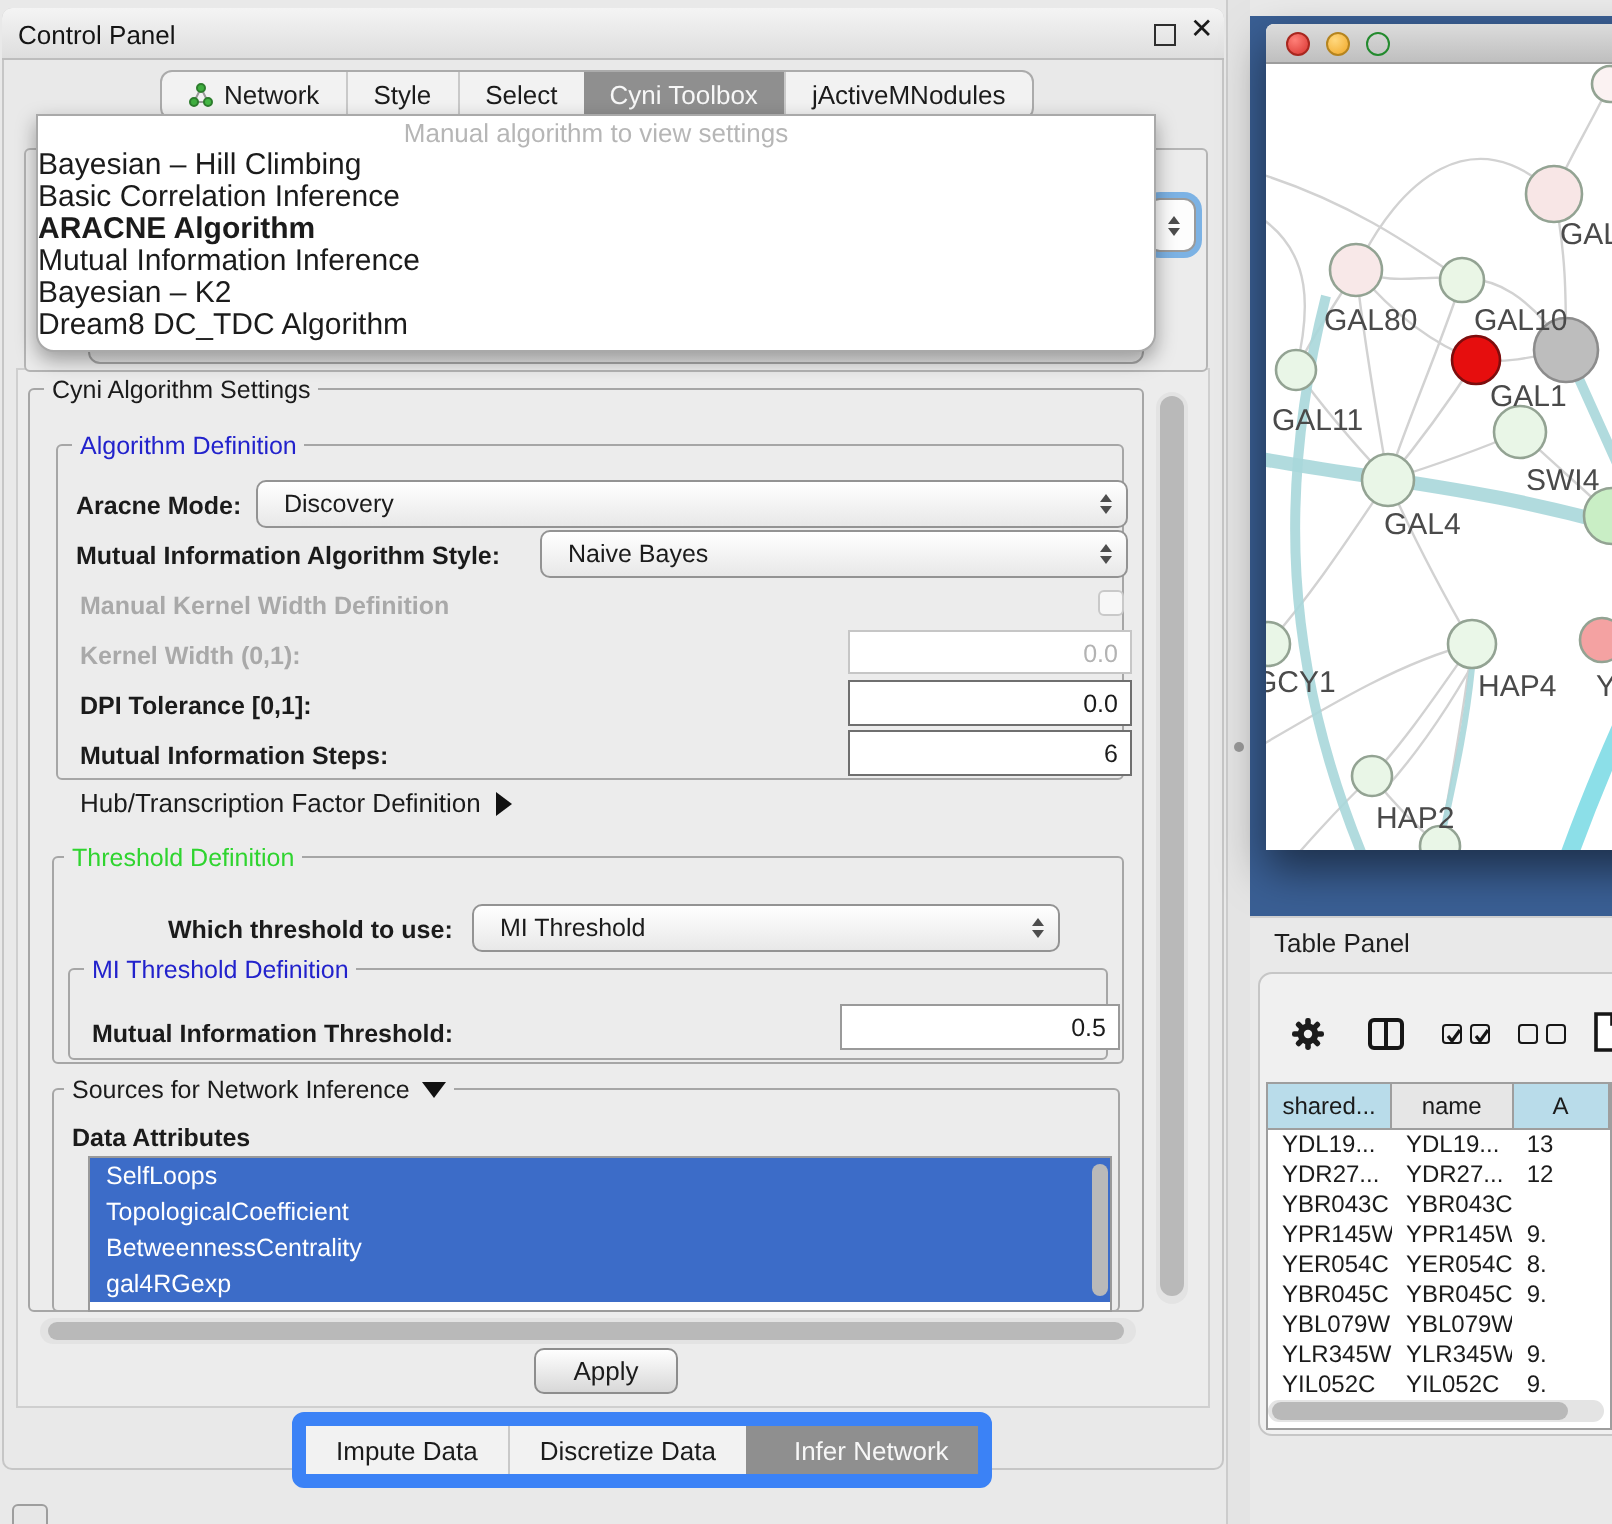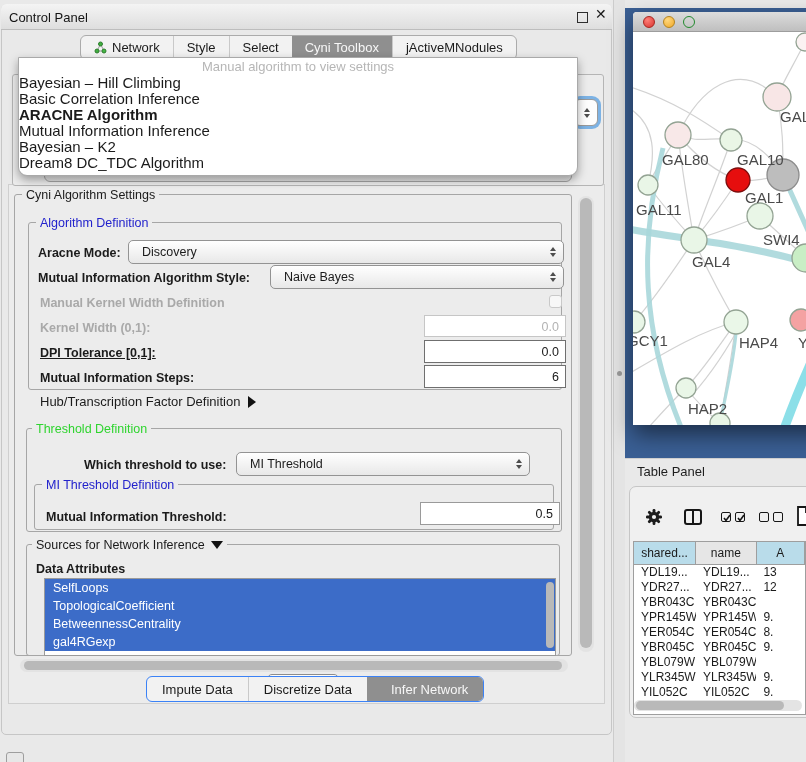--- a/index.html
+++ b/index.html
@@ -63,21 +63,21 @@
   
   .sb-track-v{background:#e3e3e3;border-radius:8px;}
   .sb-thumb{background:#b9b9b9;border-radius:6px;}
   
   #attr-list{left:44px;top:578px;width:512px;height:78px;background:#fff;border:1px solid #9a9a9a;
              box-sizing:border-box;overflow:hidden;}
   #attr-list .item{height:18px;line-height:18px;background:#3c6cc8;color:#fff;font-size:12.5px;padding-left:8px;}
   
   #apply-btn{left:267px;top:674px;width:72px;height:23px;border:1px solid #8d8d8d;border-radius:5px;
              background:linear-gradient(#fefefe,#d8d8d8);font-size:13px;text-align:center;line-height:22px;box-sizing:border-box;}
-  #bottom-tabs{left:146px;top:676px;height:24px;display:flex;border:1px solid #3b82f6;border-radius:6px;
+  #bottom-tabs{left:146px;top:706px;height:24px;display:flex;border:7px solid #3b82f6;border-radius:6px;
                background:#f2f2f2;overflow:hidden;}
   #bottom-tabs .tab{display:flex;align-items:center;padding:0 15px;font-size:13px;border-left:1px solid #c9c9c9;white-space:nowrap;}
   #bottom-tabs .tab:first-child{border-left:none;}
   #bottom-tabs .tab.sel{background:#8f8f8f;color:#f7f7f7;border-left:none;padding-left:24px;}
   
   #divider{left:613px;top:0;width:12px;height:762px;background:#e4e4e4;border-left:1px solid #cccccc;box-sizing:border-box;}
   #divider-handle{left:617px;top:371px;width:5px;height:5px;background:#9a9a9a;border-radius:50%;}
   
   #desktop{left:625px;top:8px;width:181px;height:450px;background:#3a5f94;}
   #net-window{left:633px;top:12px;width:210px;height:413px;background:#fff;border-radius:4px;
@@ -192,21 +192,21 @@
         <i class="dn"></i>
       </span>
   </div>
 
   <div class="abs lbl dis" style="left:40px;top:296px;">Manual Kernel Width Definition</div>
   <div class="abs cb" style="left:549px;top:295px;"></div>
 
   <div class="abs lbl dis" style="left:40px;top:321px;">Kernel Width (0,1):</div>
   <div class="abs field dis" style="left:424px;top:315px;width:142px;height:22px;">0.0</div>
 
-  <div class="abs lbl" style="left:40px;top:346px;text-decoration:underline;">DPI Tolerance [0,1]:</div>
+  <div class="abs lbl" style="left:40px;top:346px;">DPI Tolerance [0,1]:</div>
   <div class="abs field" style="left:424px;top:340px;width:142px;height:23px;">0.0</div>
 
   <div class="abs lbl" style="left:40px;top:371px;">Mutual Information Steps:</div>
   <div class="abs field" style="left:424px;top:365px;width:142px;height:23px;">6</div>
 
   <div class="abs" style="left:40px;top:394px;display:flex;align-items:center;gap:8px;">
     <span class="plain">Hub/Transcription Factor Definition</span>
     <span class="tri-right"></span>
   </div>
 

